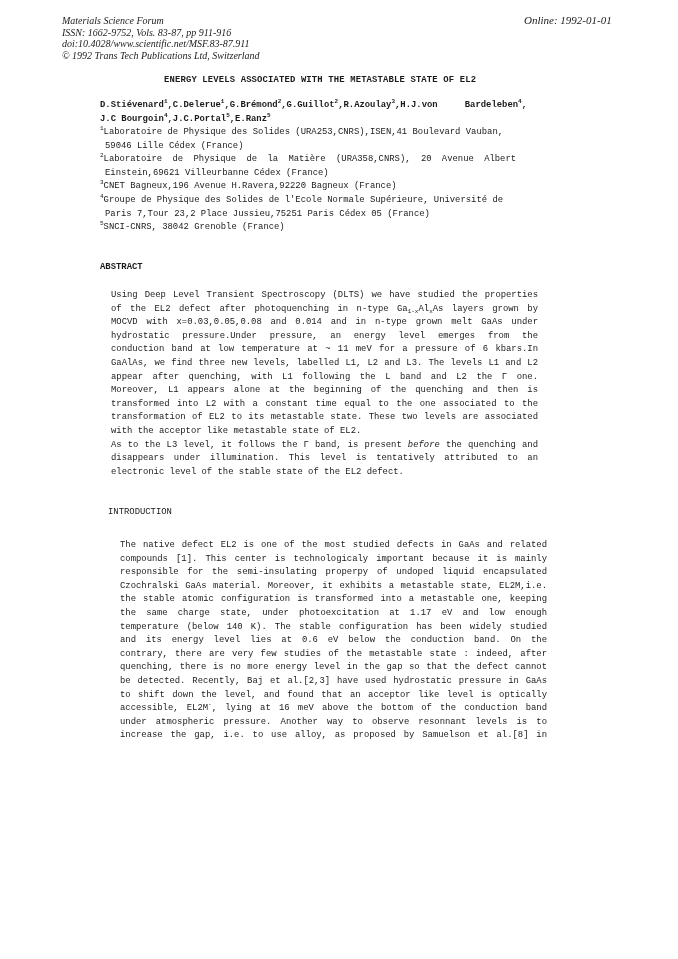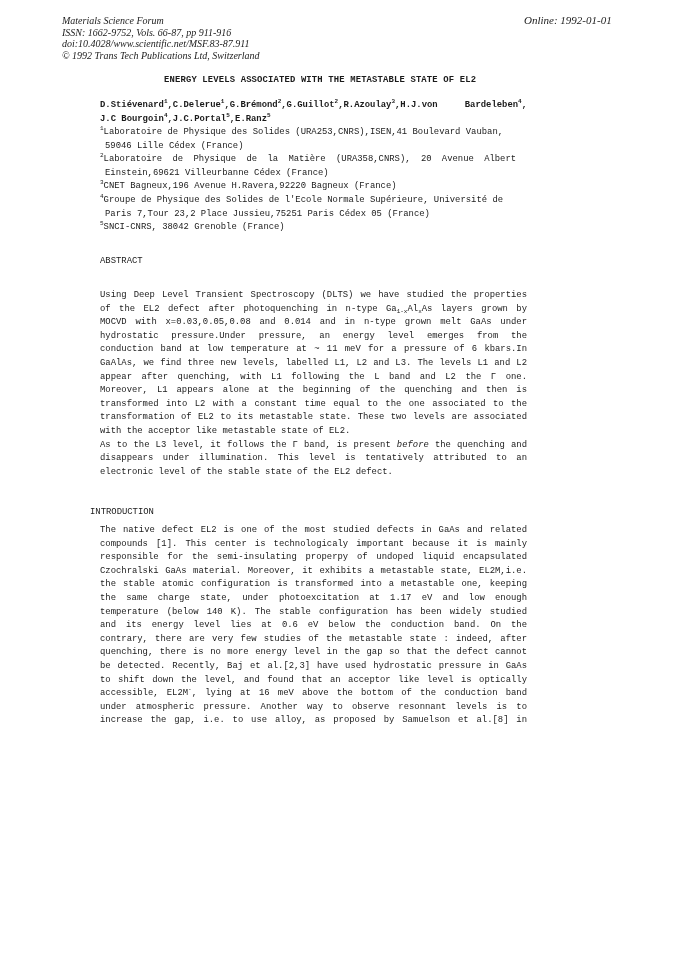--- a/index.html
+++ b/index.html
@@ -10,32 +10,32 @@
   .mono { font-family: "Liberation Mono", "DejaVu Sans Mono", monospace; font-size: 8.9px; color: #1a1a1a; }
   .title { position: absolute; left: 155px; top: 75px; white-space: nowrap; font-weight: bold; letter-spacing: 0.15px; margin-left: 9px; }
   .block { position: absolute; left: 100px; width: 427px; }
   .line { height: 13.6px; line-height: 13.6px; white-space: nowrap; }
   .just { text-align: justify; text-align-last: justify; }
   .ind { padding-left: 5px; }
   sup { font-size: 6px; vertical-align: 4px; line-height: 0; }
   sub { font-size: 6px; vertical-align: -2px; line-height: 0; }
   .authors { top: 99px; font-weight: bold; }
   .affils { top: 126px; }
-  .abs-head { position: absolute; left: 100px; top: 256px; font-weight: normal; }
-  .abstract { top: 289px; }
-  .intro-head { position: absolute; left: 90px; top: 507px; }
-  .intro { top: 524px; }
+  .abs-head { position: absolute; left: 100px; top: 262px; font-weight: bold; }
+  .abstract { top: 289px; margin-left: 11px; }
+  .intro-head { position: absolute; left: 108px; top: 507px; }
+  .intro { top: 539px; margin-left: 20px; }
   em { font-style: italic; font-family: Liberation Mono, monospace; }
 </style>
 </head>
 <body>
 
 <div class="hdr">
   <div>Materials Science Forum</div>
-  <div>ISSN: 1662-9752, Vols. 66-87, pp 911-916</div>
+  <div>ISSN: 1662-9752, Vols. 83-87, pp 911-916</div>
   <div>doi:10.4028/www.scientific.net/MSF.83-87.911</div>
   <div>© 1992 Trans Tech Publications Ltd, Switzerland</div>
 </div>
 <div class="online">Online: 1992-01-01</div>
 
 <div class="mono title">ENERGY LEVELS ASSOCIATED WITH THE METASTABLE STATE OF EL2</div>
 
 <div class="mono block authors">
   <div class="line just">
     <span>D.Stiévenard</span><sup>1</sup>,<span>C.Delerue</span><sup>1</sup>,<span>G.Brémond</span><sup>2</sup>,<span>G.Guillot</span><sup>2</sup>,<span>R.Azoulay</span><sup>3</sup>,<span>H.J.von Bardeleben</span><sup>4</sup>,

